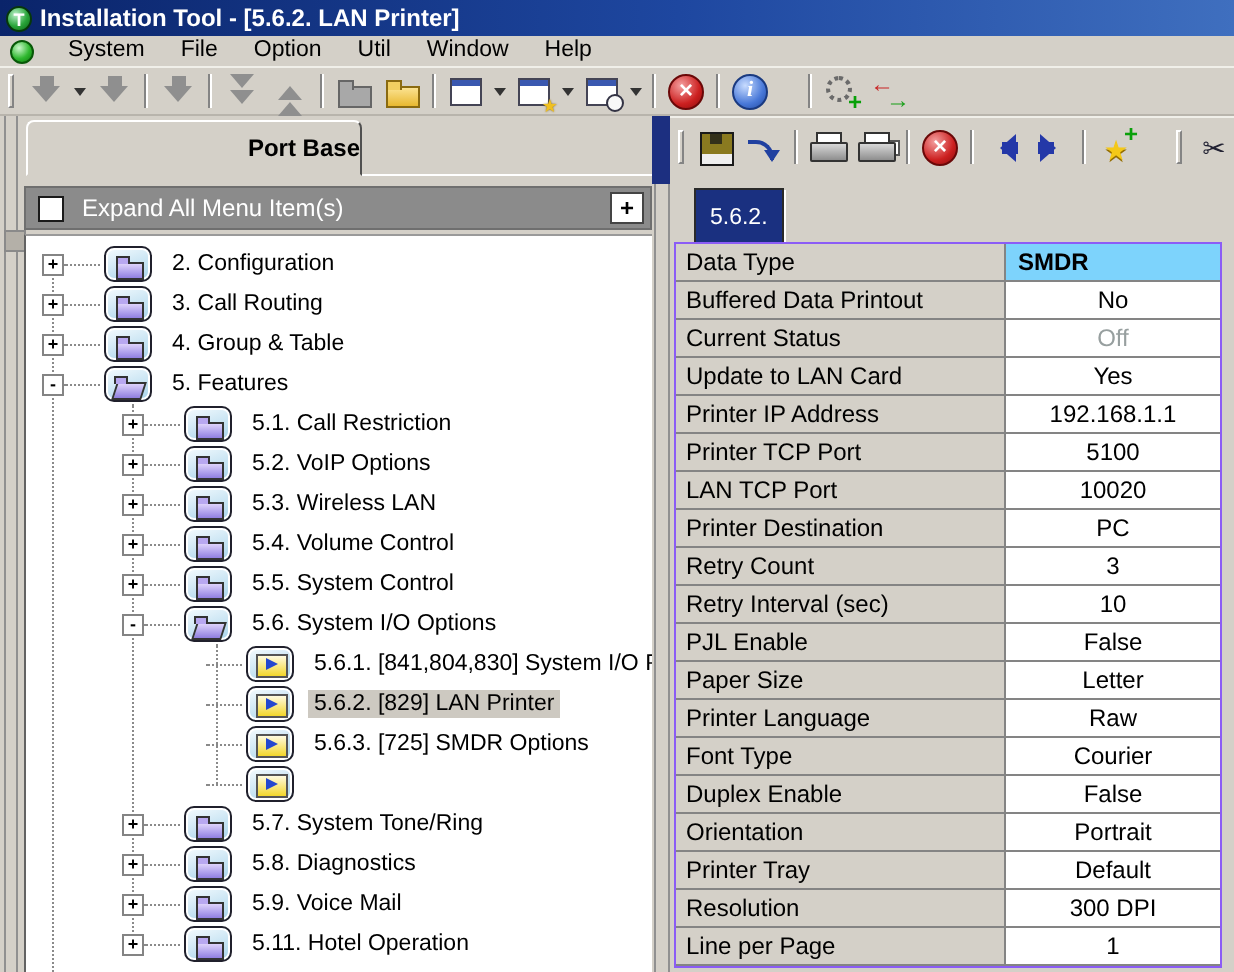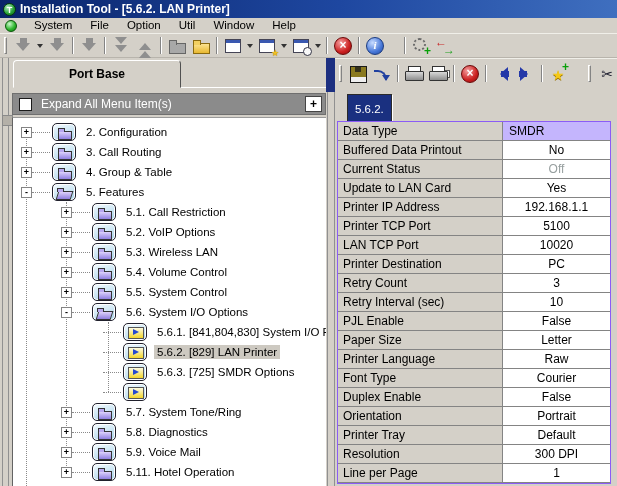--- a/index.html
+++ b/index.html
@@ -74,21 +74,21 @@
   .tb-arrow-right::after  { content:""; position:absolute; right:11px; top:8px; width:8px; height:6px; background:#2438a8; }
   .tb-star-plus::before { content:"★"; font-size:14px; color:#f4c818; text-shadow:0 1px 0 #946d00; margin-top:2px; }
   .tb-star-plus::after { content:"+"; position:absolute; right:1px; top:-2px; color:#0aa00a; font:bold 12px/12px "Liberation Sans",sans-serif; }
   .tb-scissors::before { content:"✂"; font-size:14px; color:#223; }
 
   
   .left-frame { position:absolute; left:2px; top:58px; width:7px; height:428px;
     border-left:1px solid #909090; border-right:1px solid #909090; }
   .tab { position:absolute; left:13px; top:60px; width:168px; height:28px; background:#d4d0c8;
     border:1px solid; border-color:#fff #505050 #d4d0c8 #fff; border-top-left-radius:4px; border-top-right-radius:4px;
-    display:flex; align-items:center; justify-content:center; font:bold 12px "Liberation Sans",sans-serif; }
+    display:flex; align-items:center; justify-content:flex-end; font:bold 12px "Liberation Sans",sans-serif; }
   .tabstrip-edge { position:absolute; left:181px; top:87px; width:146px; height:1px; background:#fff; }
   .expand-bar { position:absolute; left:12px; top:93px; width:314px; height:22px; background:#8b8b8b;
     display:flex; align-items:center; color:#fff; font-size:12px; border:1px solid #6f6f6f; }
   .cb { width:13px; height:13px; background:#fff; border:1px solid #1a1a1a; margin:0 9px 0 6px; flex:none; }
   .plus-btn { position:absolute; right:3px; top:2px; width:17px; height:16px; background:#fff; border:1px solid #444;
     color:#000; font:bold 12px/14px "Liberation Sans",sans-serif; text-align:center; }
   .scroll-notch { position:absolute; left:2px; top:115px; width:11px; height:11px; background:#b4b0a8; border:1px solid #8a8a8a; }
 
   .tree { position:absolute; left:12px; top:117px; width:314px; height:369px; background:#fff;
     border-left:1px solid #636363; border-top:1px solid #9a9a9a; overflow:hidden; padding-top:4px; }
@@ -123,21 +123,21 @@
   .corner-accent { position:absolute; left:326px; top:58px; width:9px; height:34px; background:#1c2f80; }
   .id-box { position:absolute; left:347px; top:94px; height:19px; padding:14px 7px; background:#1a3080; color:#fff;
     font-size:11.5px; display:flex; align-items:center; border:1px solid #2a2a2a; box-shadow:1px 1px 0 #fff; }
 
   .ptable { position:absolute; left:337px; top:121px; width:274px; background:#fff; border:1px solid #8b5cf6; }
   .prow { display:flex; height:19px; border-bottom:1px solid #848484; font-size:12px; }
   .prow:last-child { border-bottom:1px solid #848484; }
   .cell-label { width:165px; background:#d4d0c8; border-right:1px solid #848484; padding-left:5px;
     display:flex; align-items:center; color:#000; }
   .cell-value { flex:1; display:flex; align-items:center; justify-content:center; background:#fff; color:#000; }
-  .header-row .cell-value { background:#c4b5fd; justify-content:flex-start; padding-left:6px; }
+  .header-row .cell-value { background:#7dd3fc; justify-content:flex-start; padding-left:6px;font-weight:bold; }
   .cell-value.dim { color:#979f9f; }
 </style>
 </head>
 <body>
 
 <div class="titlebar">
   <span class="app-icon">T</span>
   <span class="title-text">Installation Tool - [5.6.2. LAN Printer]</span>
 </div>
 

